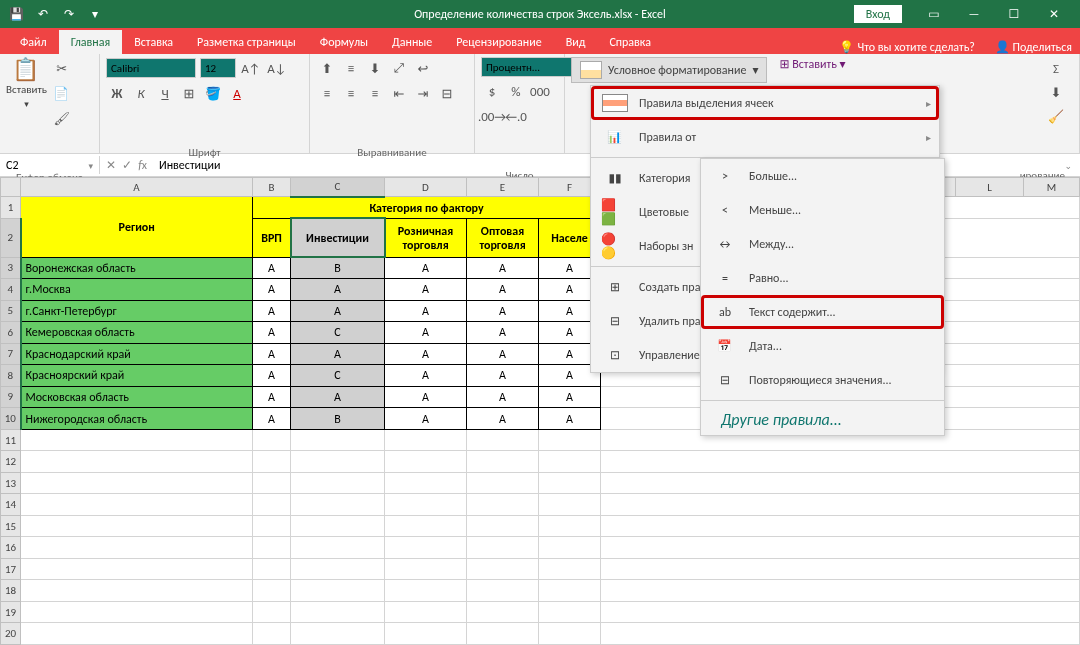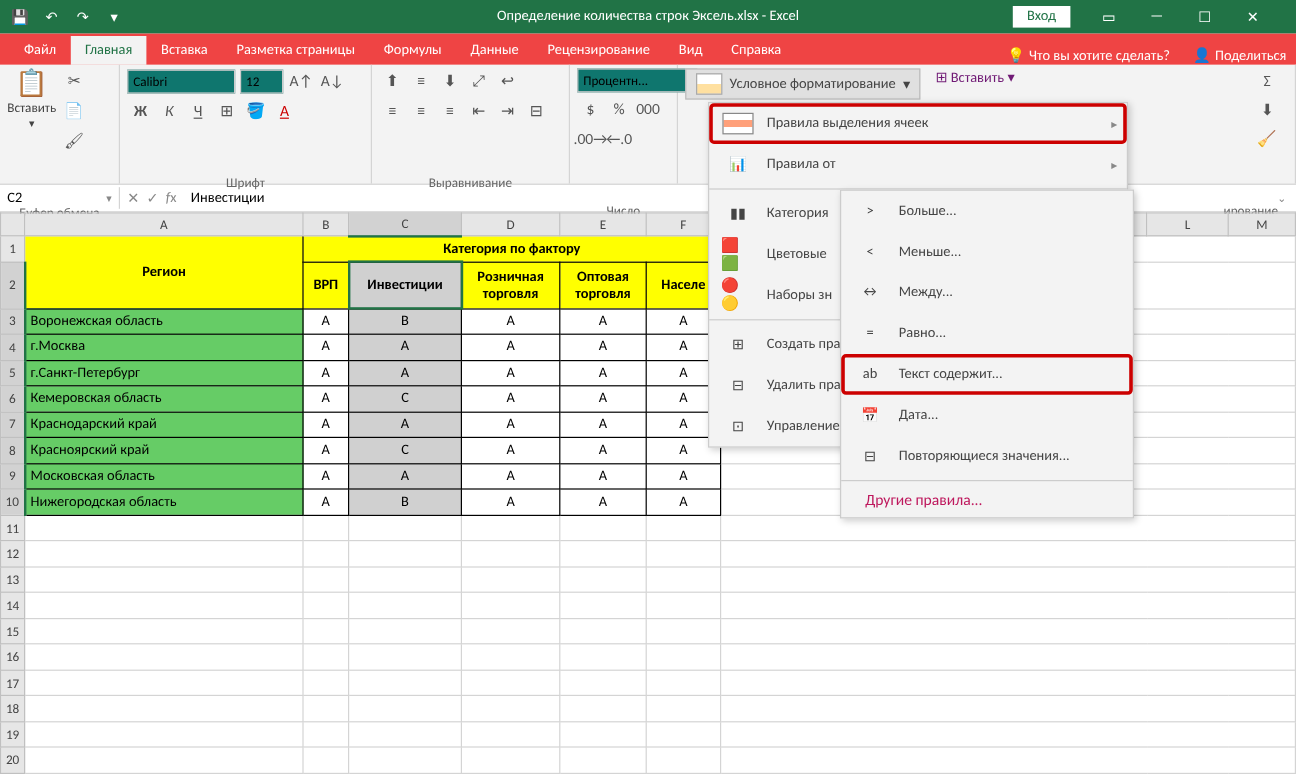--- a/index.html
+++ b/index.html
@@ -2,21 +2,21 @@
 <html><head>
 <meta charset="utf-8">
 <style>
 * { margin: 0; padding: 0; box-sizing: border-box; font-family: 'Segoe UI', Calibri, sans-serif; }
 body { background: #fff; font-size: 12px; overflow: hidden; width: 1080px; height: 645px; }
 
 .titlebar { background: #217346; height: 28px; display: flex; align-items: center; color: #fff; position: relative; }
 .titlebar-left { display: flex; align-items: center; gap: 8px; padding-left: 8px; }
 .qat-btn { width: 18px; height: 18px; display: flex; align-items: center; justify-content: center; color: #fff; }
 .titlebar-title { position: absolute; left: 50%; transform: translateX(-50%); font-size: 12px; }
-.titlebar-right { position: absolute; right: 16px; display: flex; align-items: center; height: 100%; }
+.titlebar-right { position: absolute; right: 6px; display: flex; align-items: center; height: 100%; }
 .login-btn { background: #fff; color: #217346; font-size: 12px; padding: 2px 12px; margin-right: 12px; }
 .win-btn { width: 40px; height: 28px; display: flex; align-items: center; justify-content: center; color: #fff; }
 
 .tabs { background: #ef4444; height: 26px; display: flex; align-items: flex-end; padding-left: 8px; position: relative; }
 .tab { padding: 5px 12px; color: #fff; font-size: 12px; cursor: pointer; }
 .tab.active { background: #f3f3f3; color: #217346; }
 .tabs-right { position: absolute; right: 8px; display: flex; align-items: center; gap: 20px; color: #fff; font-size: 12px; }
 
 .ribbon { background: #f3f3f3; height: 100px; border-bottom: 1px solid #d4d4d4; display: flex; position: relative; }
 .rgroup { border-right: 1px solid #d4d4d4; padding: 3px 6px 2px 6px; display: flex; flex-direction: column; justify-content: space-between; }
@@ -49,21 +49,21 @@
 .sel-border { outline: 2px solid #217346; outline-offset: -1px; }
 
 .dropdown { position: absolute; background: #f3f3f3; border: 1px solid #ccc; box-shadow: 2px 2px 6px rgba(0,0,0,0.2); z-index: 100; }
 .dd1 { left: 590px; top: 85px; width: 350px; }
 .dd2 { left: 700px; top: 158px; width: 245px; }
 .dd-item { display: flex; align-items: center; gap: 10px; padding: 6px 10px; font-size: 12px; color: #444; position: relative; }
 .dd-item.hl { outline: 3px solid #cc0000; outline-offset: -3px; border-radius: 4px; }
 .dd-icon { width: 28px; height: 22px; display: flex; align-items: center; justify-content: center; flex-shrink: 0; }
 .dd-arrow { position: absolute; right: 8px; color: #888; font-size: 10px; }
 .dd-sep { border-top: 1px solid #ccc; margin: 3px 0; }
-.dd-text { padding: 6px 20px; color: #be185d; font-size: 13px; }
+.dd-text { padding: 6px 20px; color: #0f766e; font-size: 16px; font-style: italic; }
 
 .cf-icon { width: 22px; height: 18px; border: 1px solid #aaa; display: inline-block; position: relative; background: linear-gradient(#fff 50%, #ffe0a0 50%); }
 .hl-icon { width: 26px; height: 18px; border: 1px solid #888; background: linear-gradient(#fff 33%, #ffa07a 33% 66%, #fff 66%); }
 </style>
 </head>
 <body>
 
 <div class="titlebar">
   <div class="titlebar-left">
     <span class="qat-btn">💾</span>

